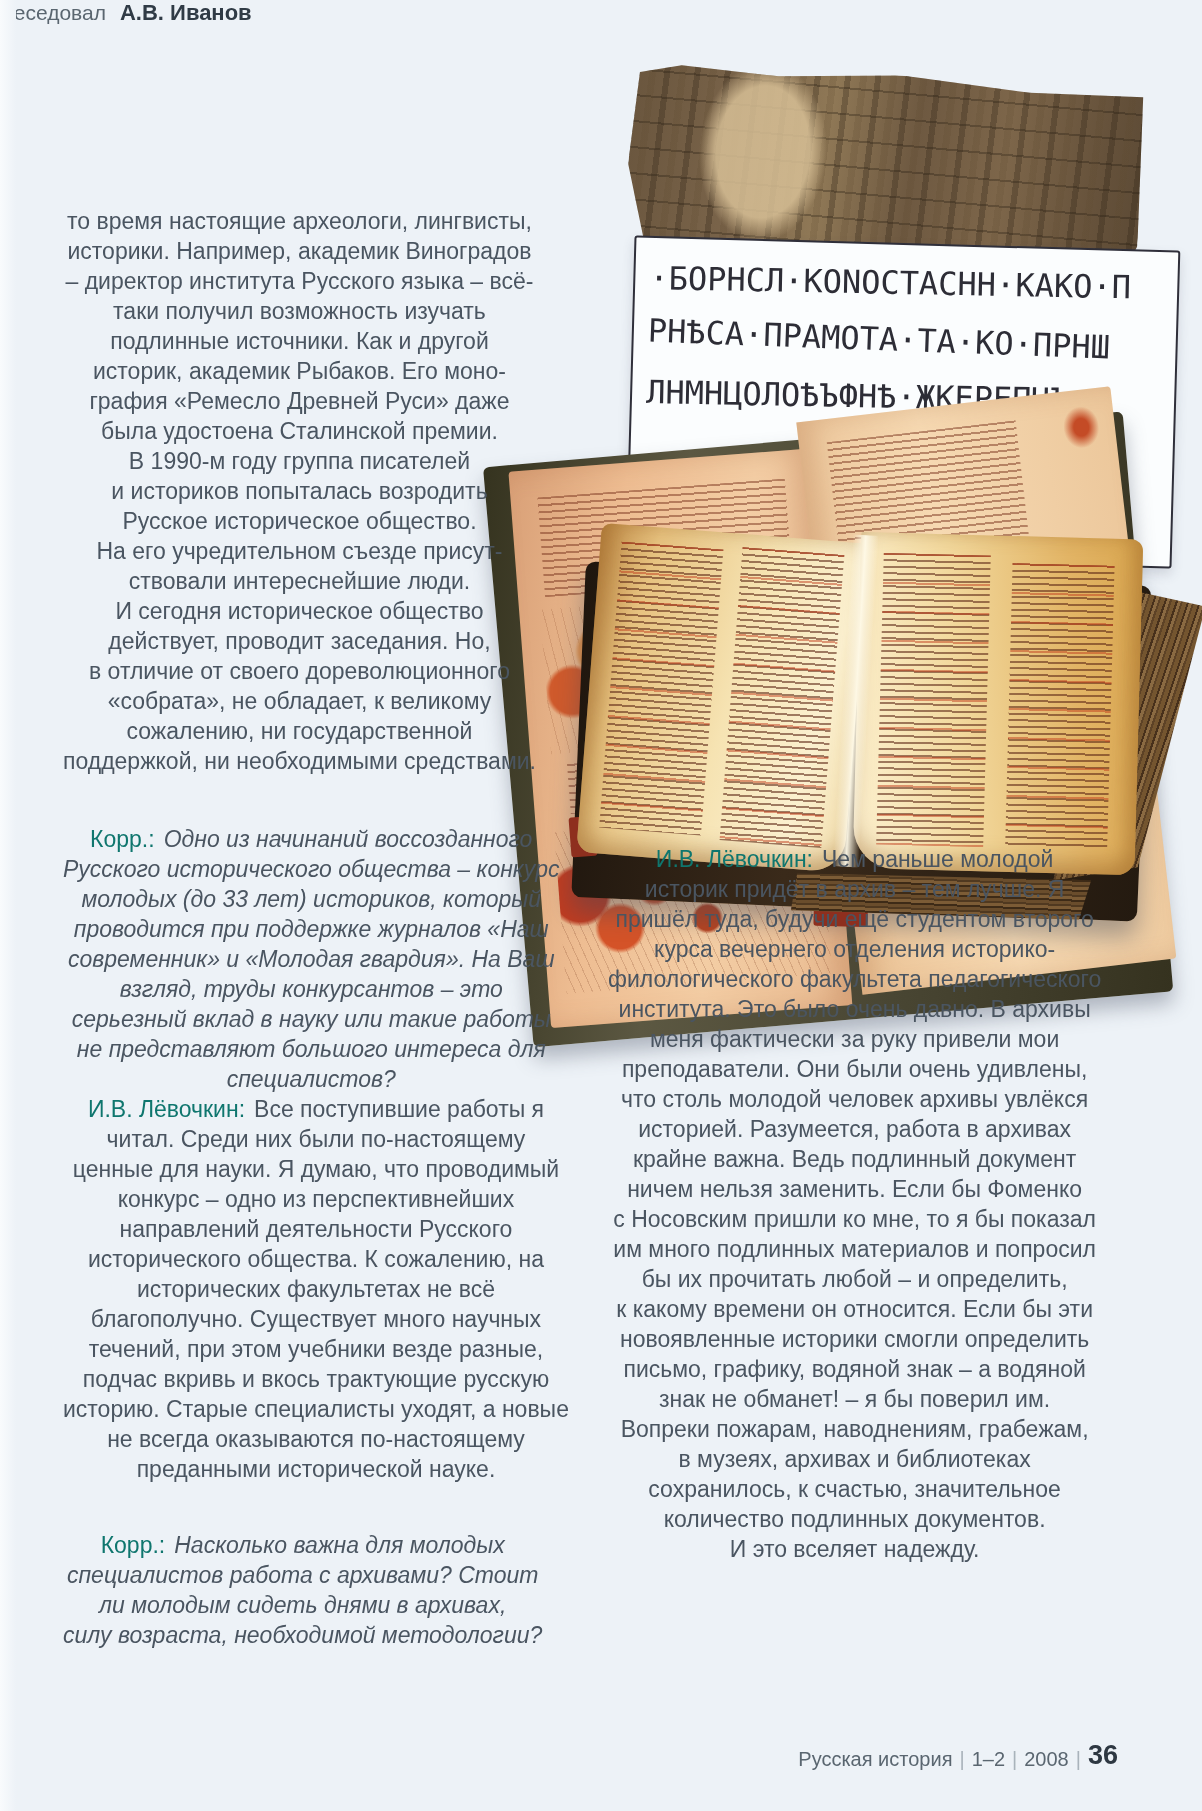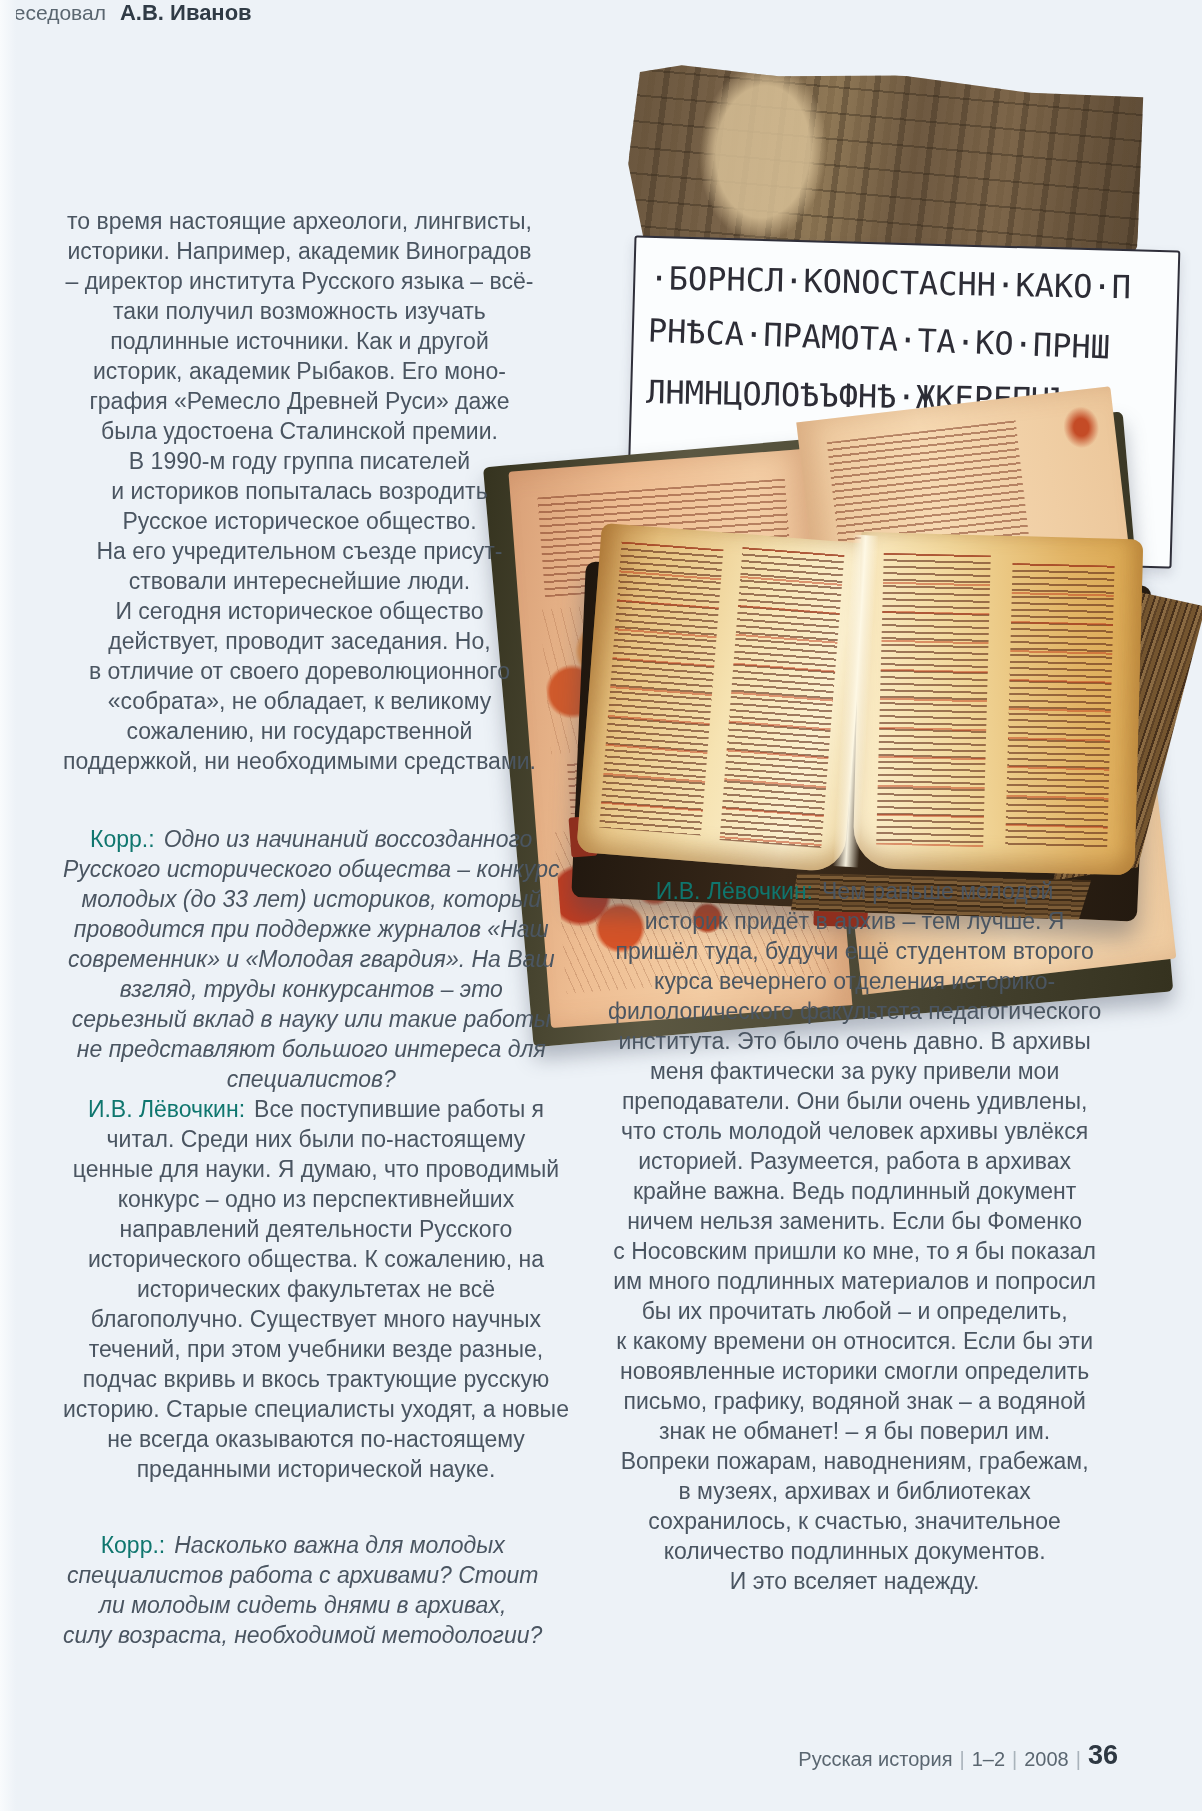--- a/index.html
+++ b/index.html
@@ -16,21 +16,21 @@
   
   .tblock{position:absolute;z-index:6;color:#4a5561;font-size:23px;text-align:center;}
   .line{height:30px;line-height:30px;white-space:nowrap;}
   .qline{font-style:italic;}
   .lbl{font-weight:normal;font-style:normal;color:#0f766e;margin-right:9px;}
 
   #intro{left:63px;top:206px;}
   #q1{left:63px;top:824px;}
   #a1{left:63px;top:1094px;}
   #q2{left:63px;top:1530px;}
-  #a2{left:608px;top:876px;}
+  #a2{left:608px;top:844px;}
 
   #byline{left:607px;top:1652px;font-size:21px;color:#5a6670;z-index:6;}
   #byline b{color:#303b46;font-size:22px;margin-left:14px;}
 
   #footer{position:absolute;top:1740px;right:84px;z-index:6;font-size:20px;color:#5a6670;display:flex;align-items:flex-end;}
   #footer .sep{color:#a9b3bb;margin:0 7px;font-weight:300;}
   #footer .pg{font-size:27px;font-weight:bold;color:#2e3842;}
 
   
   #bark{

